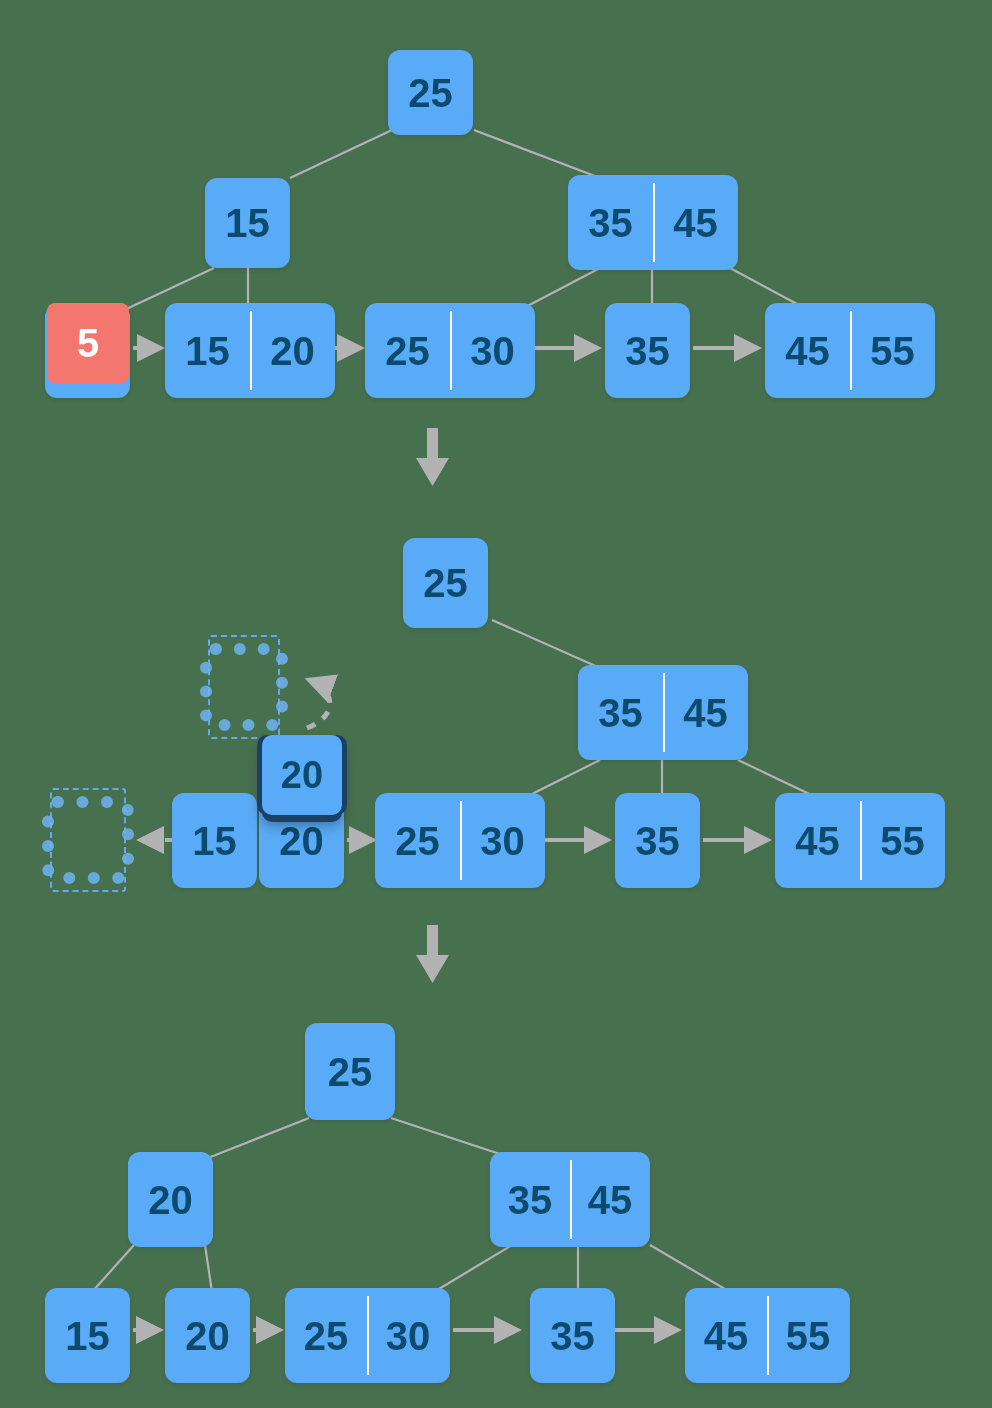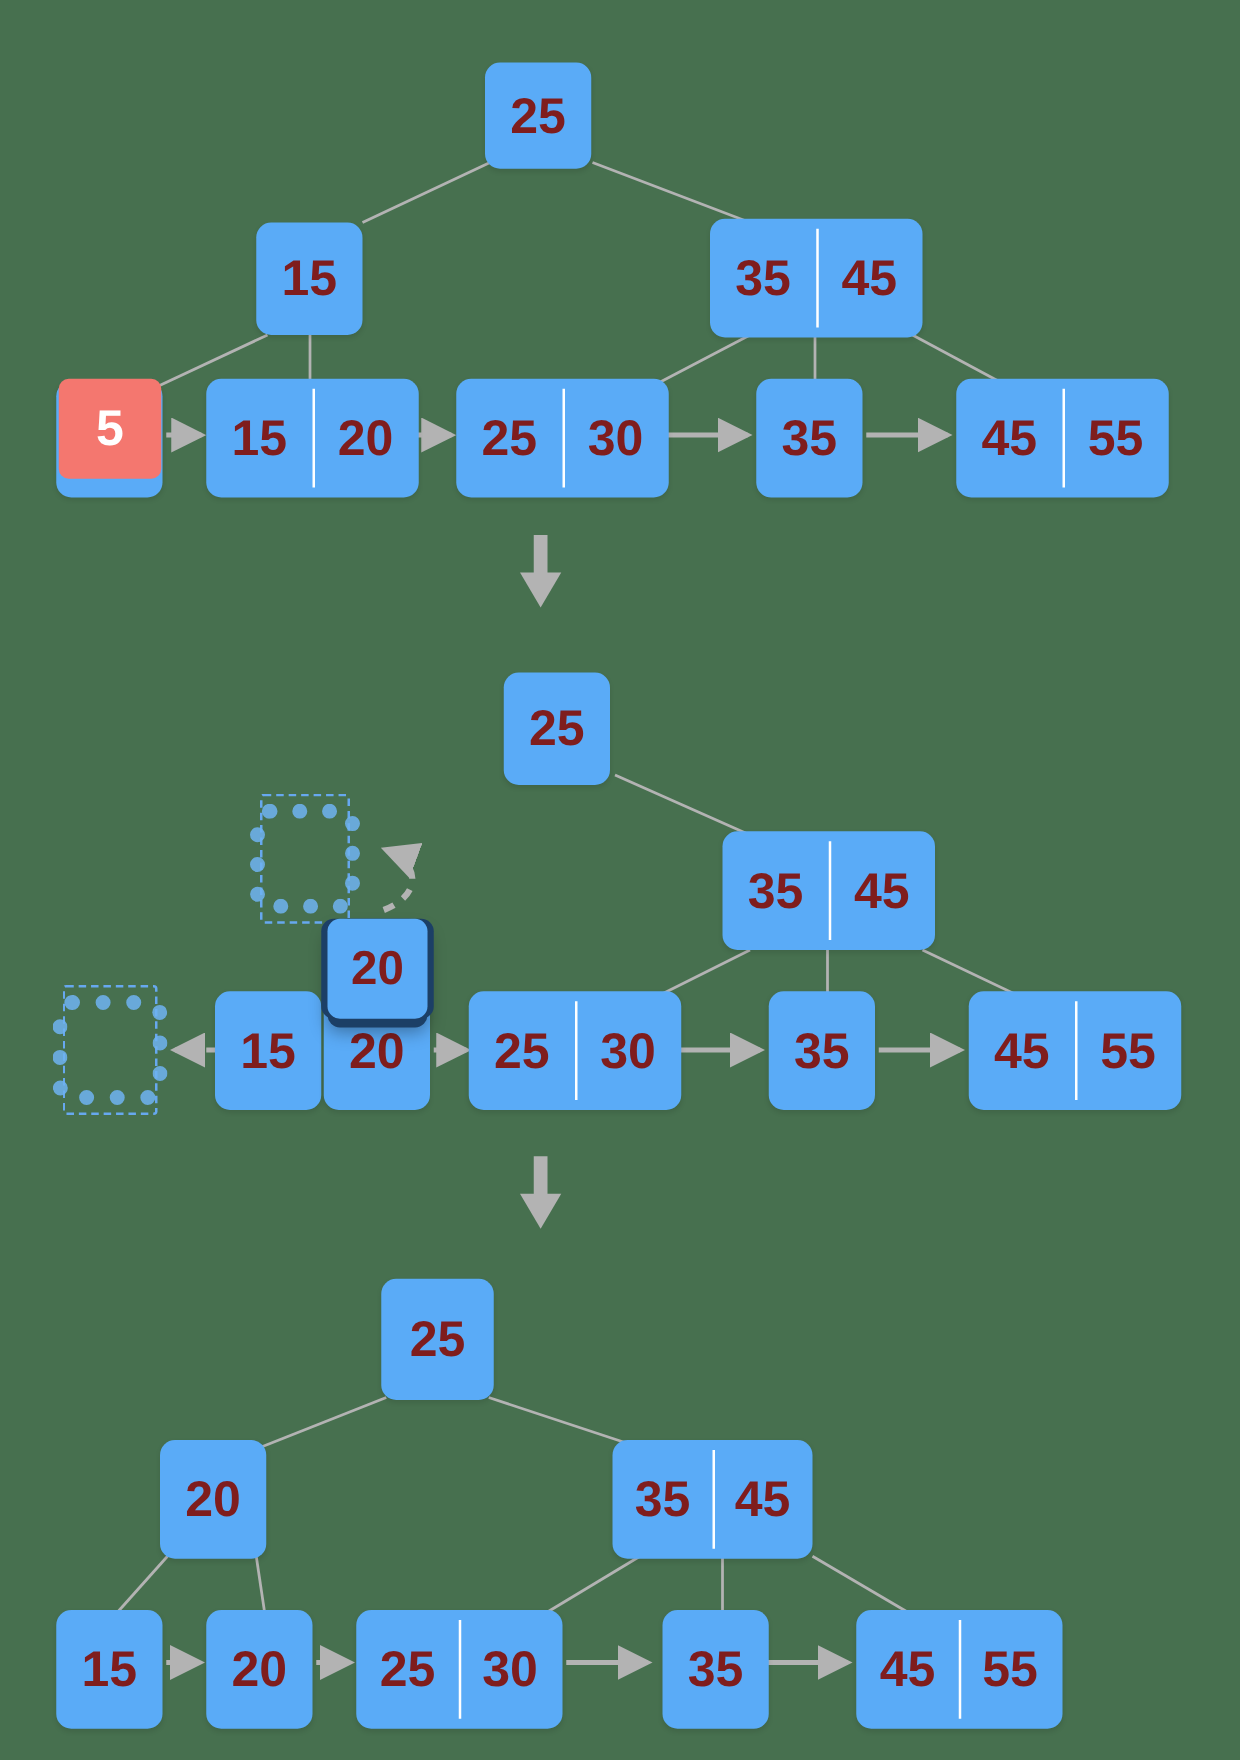--- a/index.html
+++ b/index.html
@@ -33,21 +33,21 @@
     background: #5aabf7;
     box-shadow: 0 2px 4px rgba(0,0,0,0.10);
     z-index: 3;
   }
   .cell {
     width: 85px;
     height: 100%;
     display: flex;
     align-items: center;
     justify-content: center;
-    color: #7f1d1d;
+    color: #0c4a6e;
     font-weight: bold;
     font-size: 40px;
     line-height: 1;
     position: relative;
     font-family: "Liberation Sans", sans-serif;
   }
   .node.multi .cell + .cell::before {
     content: "";
     position: absolute;
     left: 0;

